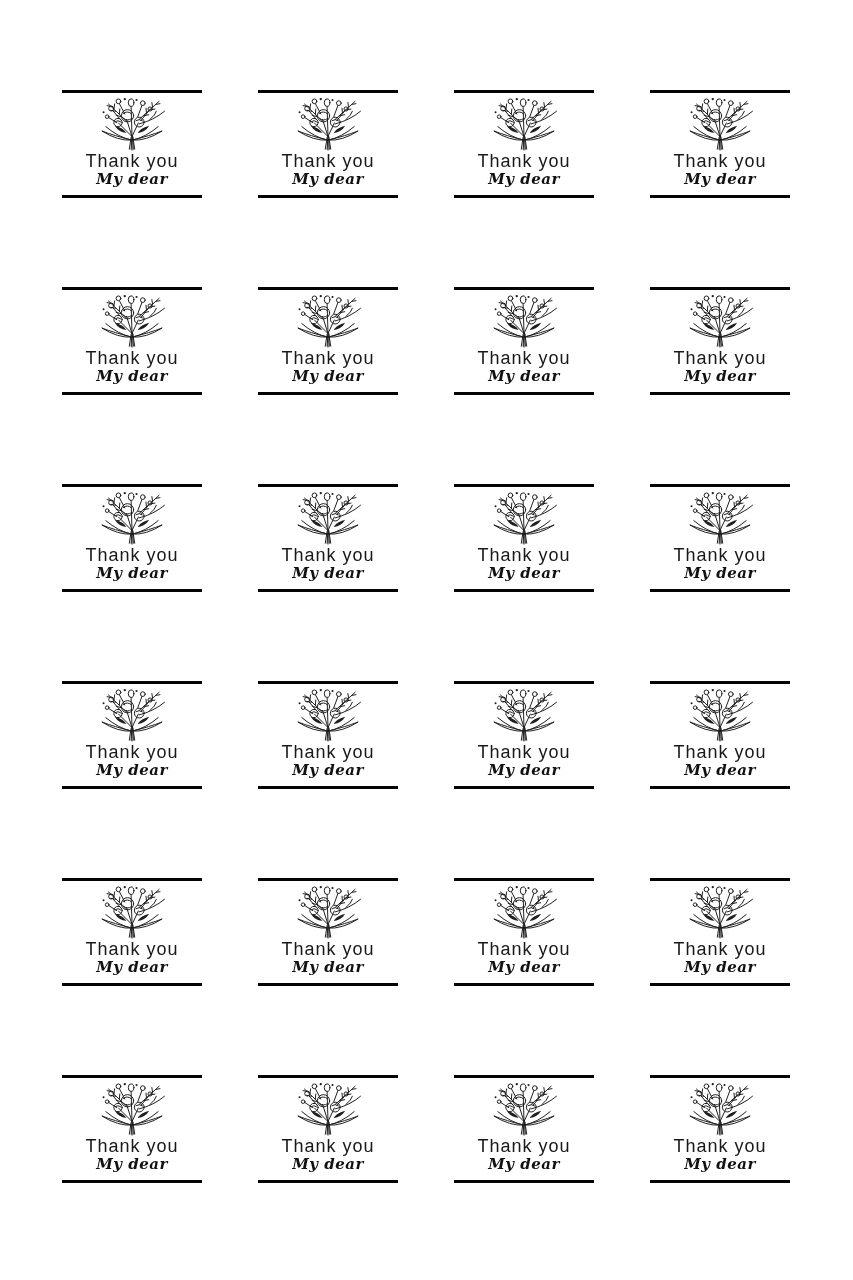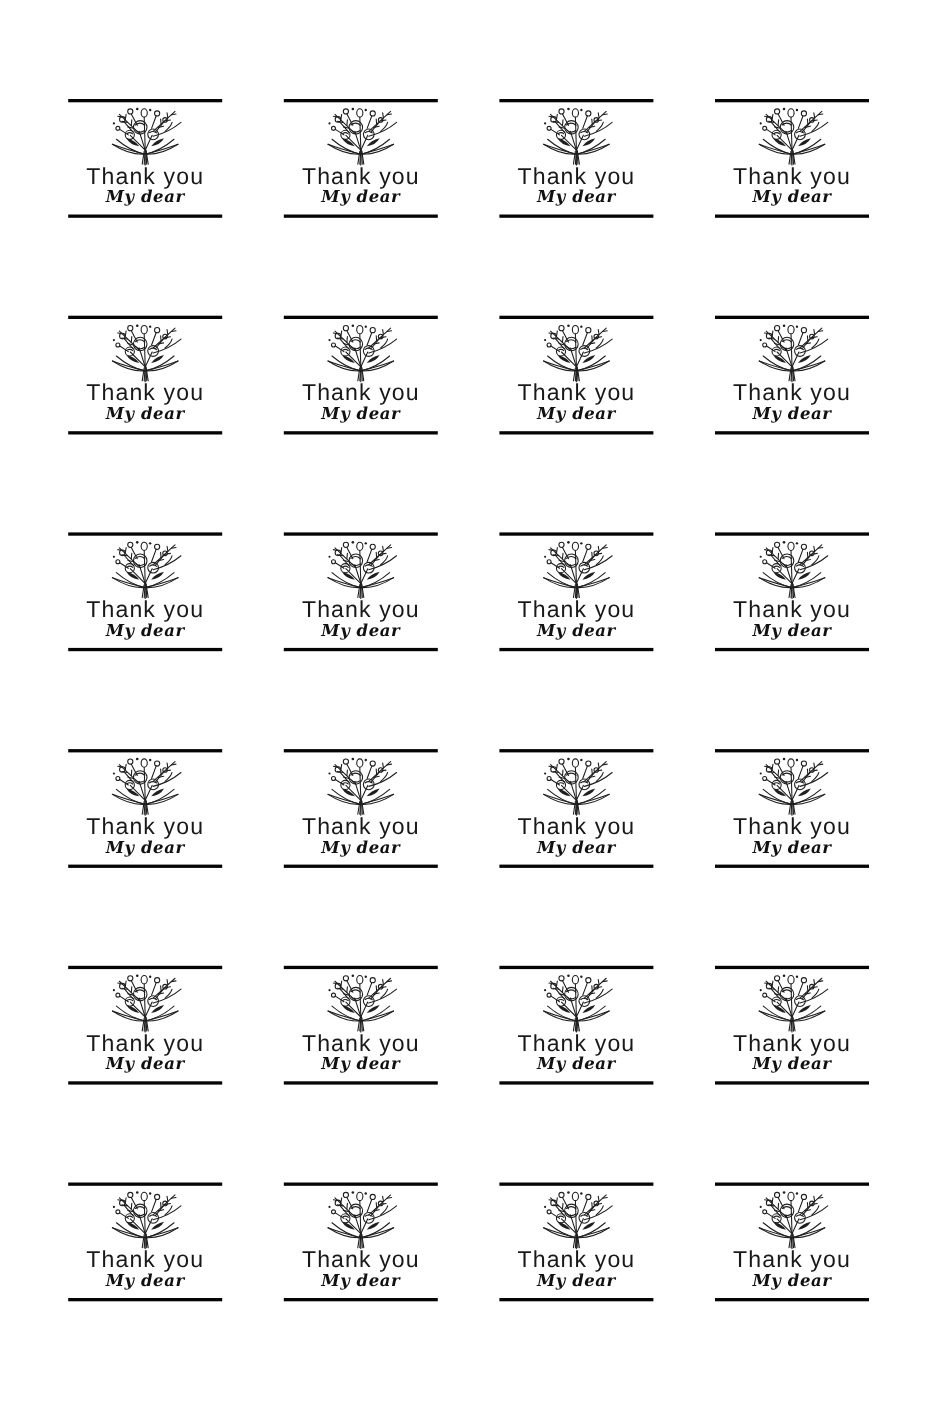--- a/index.html
+++ b/index.html
@@ -47,21 +47,21 @@
     display: block;
   }
   .bouquet svg {
     height: 56px;
     width: 92px;
     display: block;
   }
   .label-title {
     font-family: "Liberation Sans", sans-serif;
     font-weight: 400;
-    font-size: 21px;
+    font-size: 18px;
     line-height: 20px;
     letter-spacing: 1px;
     color: #191919;
     margin-top: 0;
     white-space: nowrap;
   }
   .label-subtitle {
     font-family: "DejaVu Serif", "Liberation Serif", serif;
     font-style: italic;
     font-weight: 700;

